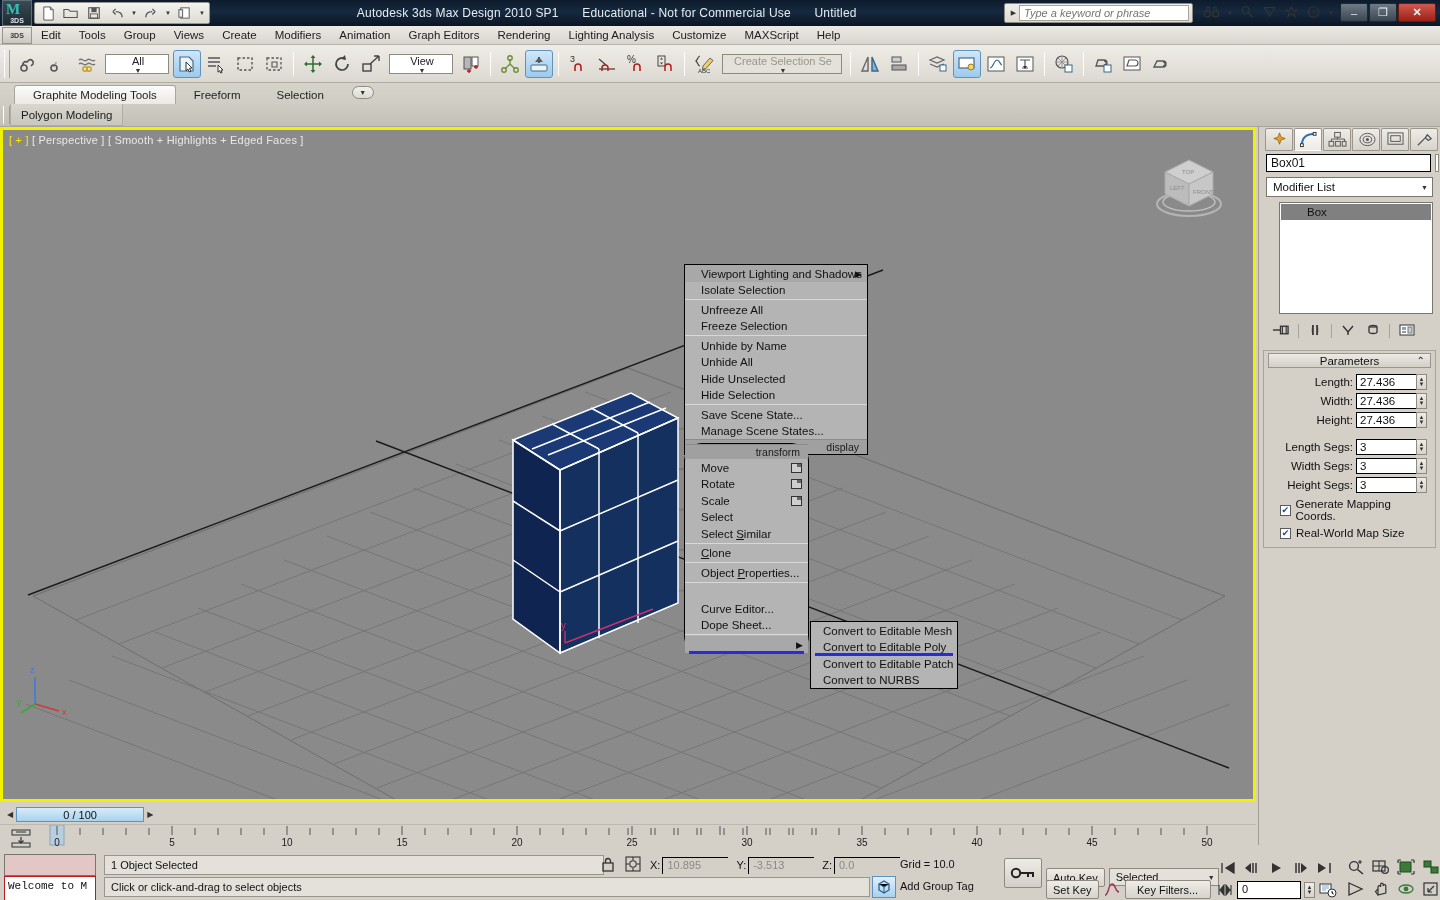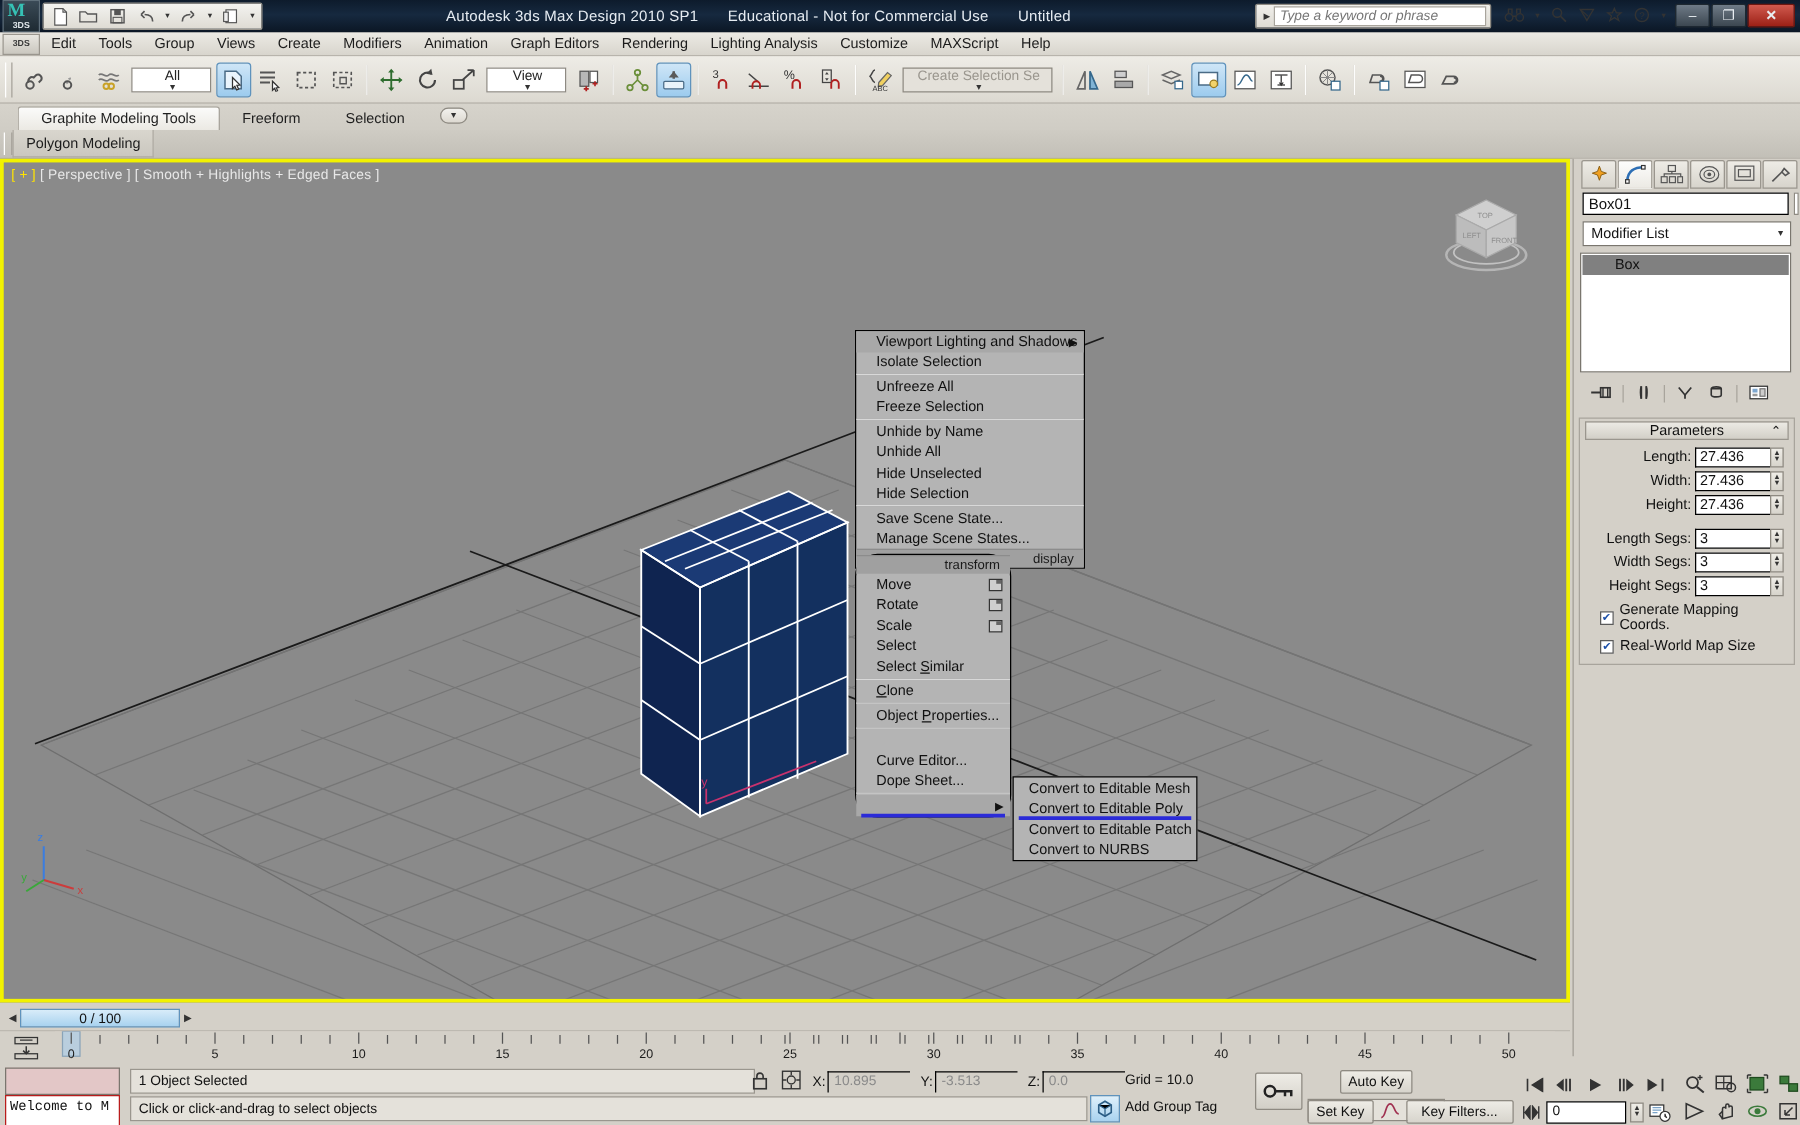--- a/index.html
+++ b/index.html
@@ -196,21 +196,21 @@
     width:20px; height:18px; border:1px solid #8e8a82; background:#fff;
     display:flex; flex-direction:column;
   }
   .cp-color .swatch { height:10px; background:#1a1a1a; margin:1px; }
   .cp-modlist {
     margin:5px 7px 0 7px; height:20px; background:#fff; border:1px solid #7a766e;
     display:flex; align-items:center; justify-content:space-between; padding:0 4px 0 6px;
     font-size:11.5px; color:#111;gap:40px;
   }
   .cp-stack {
-    margin:5px 7px 0 5px; height:96px; background:#fff; border:1px solid #7a766e; padding:1px;
+    margin:5px 7px 0 20px; height:112px; background:#fff; border:1px solid #7a766e; padding:1px;
   }
   .stack-item {
     height:16px; background:#808080; color:#111; font-size:11.5px;
     display:flex; align-items:center; padding-left:26px;
   }
   .cp-stackbtns {
     margin:6px 7px 0 7px; height:22px; display:flex; align-items:center; gap:9px;
     color:#3a3a3a; font-size:13px; padding-left:6px;
   }
   .cp-stackbtns .vsep { width:1px; height:14px; background:#a8a49c; }
@@ -1156,21 +1156,21 @@
     </div>
     <div class="addtimetag">Add Group Tag</div>
 
     <div class="bigkey">
       <svg width="28" height="16" viewBox="0 0 28 16">
           <circle cx="7" cy="8" r="4.2" fill="none" stroke="#222" stroke-width="2"></circle>
           <path d="M11 8h14M19 8v4M24 8v4" stroke="#222" stroke-width="2"></path>
         </svg>
     </div>
 
-    <div style="position:absolute; left:1046px; top:4px; display:flex; align-items:center; gap:4px;flex-direction:column;">
+    <div style="position:absolute; left:1046px; top:16px; display:flex; align-items:flex-start; gap:4px;">
       <div class="anim-btn">Auto Key</div>
       <div class="sel-combo">
         <span>Selected</span>
         <span class="combo-arrow">▼</span>
       </div>
     </div>
     <div style="position:absolute; left:1046px; top:28px; display:flex; align-items:center; gap:4px;">
       <div class="anim-btn">Set Key</div>
       <span>
         <svg width="18" height="16" viewBox="0 0 18 16">

